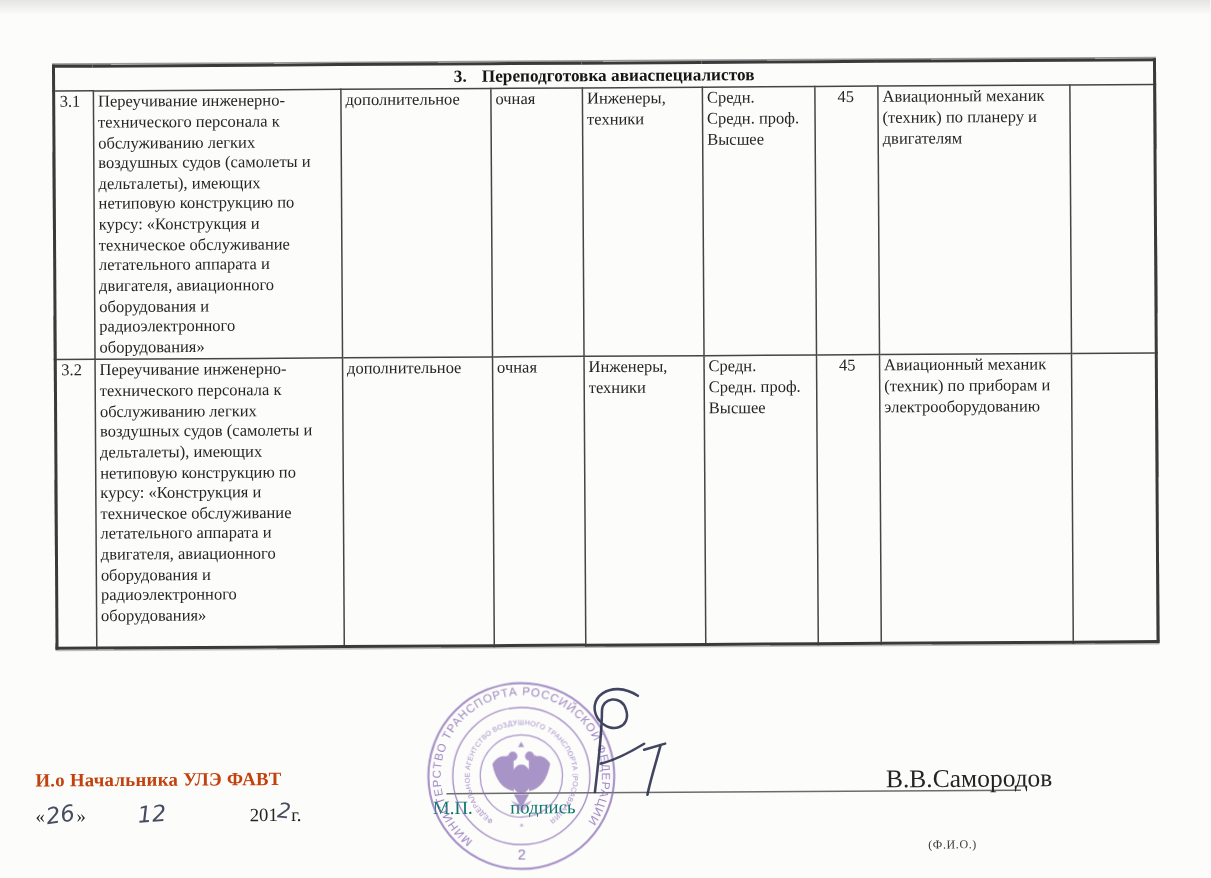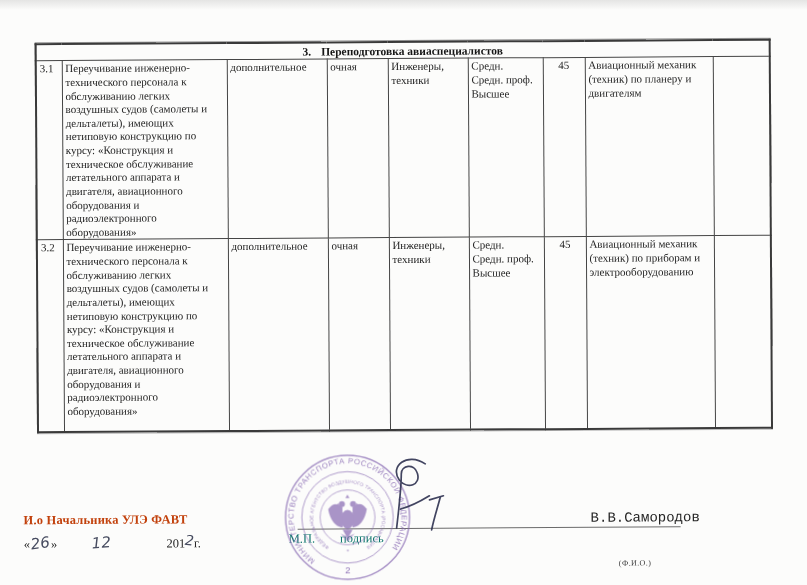--- a/index.html
+++ b/index.html
@@ -58,21 +58,21 @@
     font-style:italic;
     color:#474c60;
     display:inline-block;
   }
   .sig-line{
     position:absolute;left:296px;top:528px;width:383px;height:0;
     border-top:1px solid #6b6b6b;
   }
   .mp-row{position:absolute;left:287px;top:531px;font-size:12.5px;color:#0f766e;}
   .mp-row .pod{margin-left:25px;}
-  .name{position:absolute;left:589px;top:511px;font-size:14px;color:#242424;font-family:Liberation Mono, monospace;}
+  .name{position:absolute;left:589px;top:511px;font-size:17px;color:#242424;}
   .fio{position:absolute;left:617px;top:560px;font-size:8px;color:#3a3a3a;letter-spacing:.4px;}
   .stamp{
     position:absolute;left:281px;top:452px;width:130px;height:130px;
     filter:blur(.35px);
     opacity:.92;
   }
   .signature{
     position:absolute;left:372px;top:452px;width:80px;height:88px;
   }
   .date-line{position:absolute;left:22px;top:532px;font-size:12.5px;color:#242424;white-space:nowrap;}

